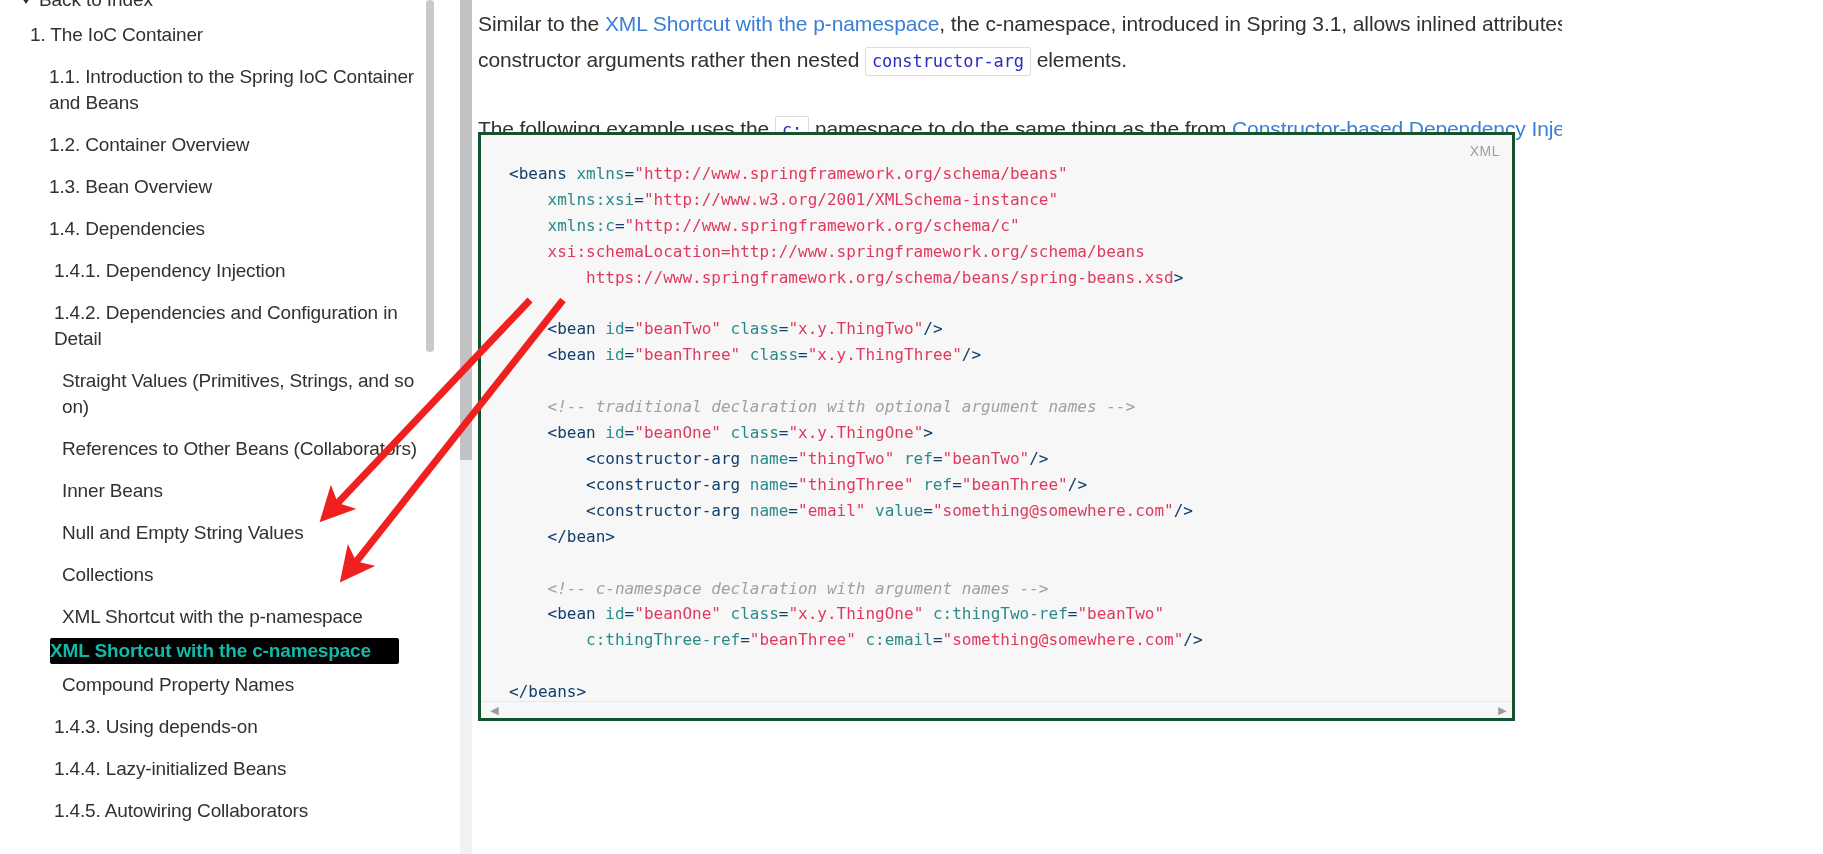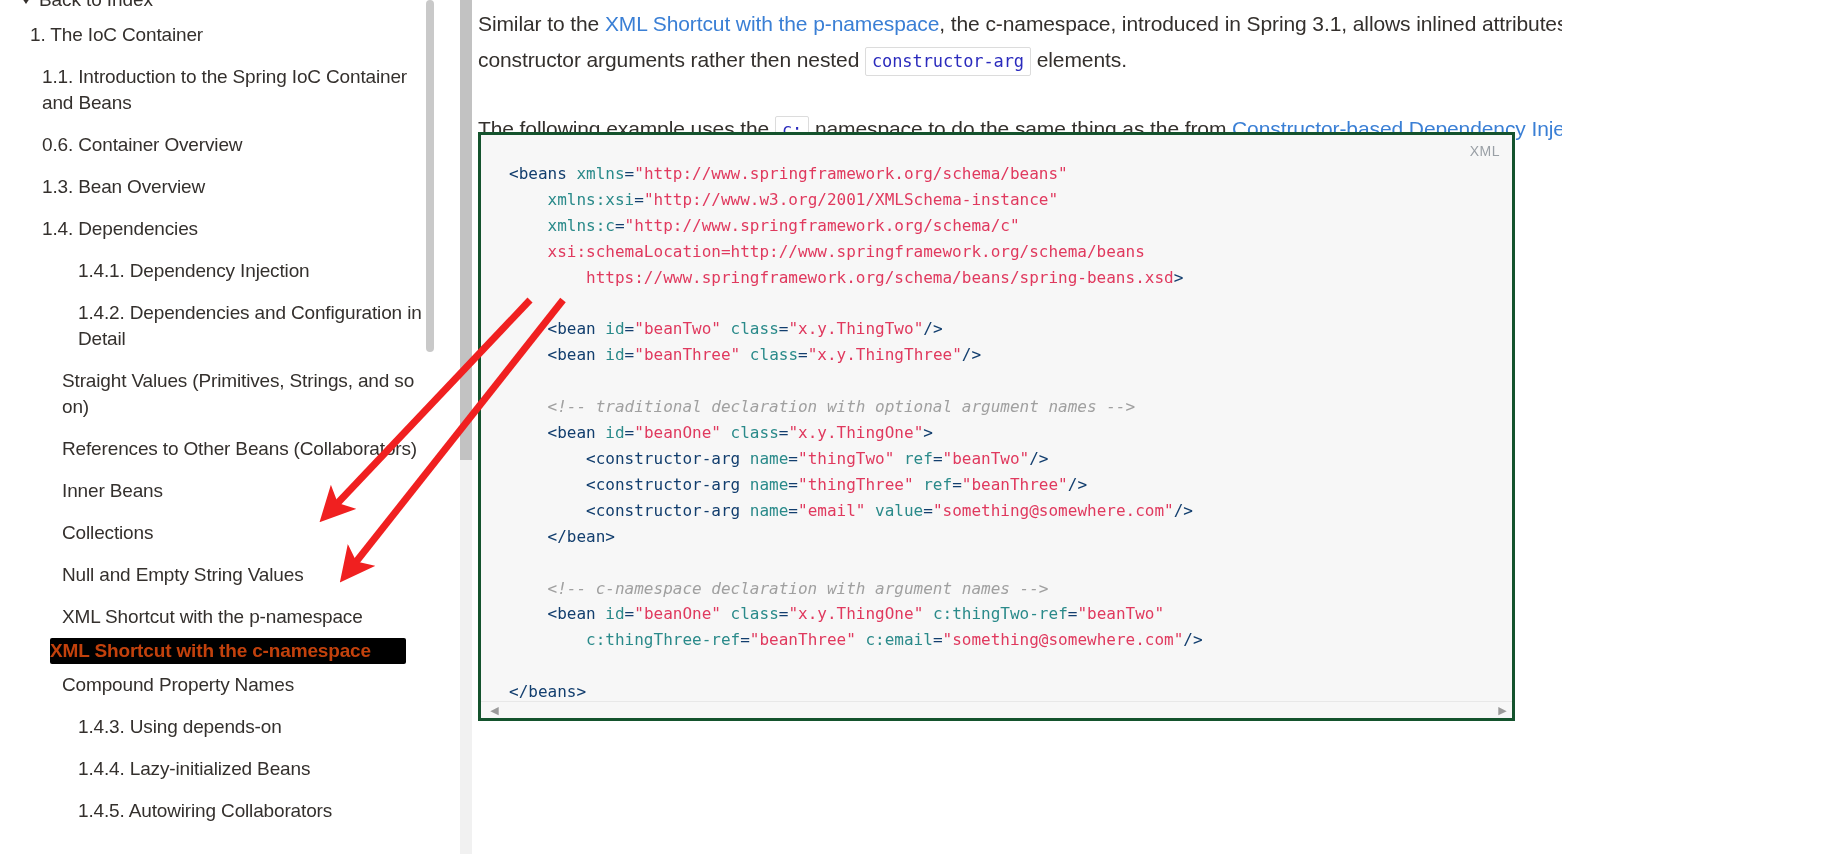--- a/index.html
+++ b/index.html
@@ -52,30 +52,30 @@
   .nav-list { list-style: none; margin: 0; padding: 0; }
   .nav-item {
     color: #34302d;
     font-size: 19px;
     line-height: 26px;
     letter-spacing: -0.15px;
     cursor: pointer;
     white-space: normal;
   }
   .lvl1 { padding: 8px 6px 8px 30px; }
-  .lvl2 { padding: 8px 6px 8px 42px; }
-  .lvl3 { padding: 8px 6px 8px 54px; margin-left: 24px; }
+  .lvl2 { padding: 8px 6px 8px 42px; margin-left: 7px; }
+  .lvl3 { padding: 8px 6px 8px 54px; }
   .lvl4 { padding: 8px 6px 8px 62px; }
   .nav-item.active {
     background: #000000;
-    color: #c2410c;
+    color: #14b8a6;
     font-weight: bold;
     display: inline-block;
     border-radius: 2px;
-    padding-right: 35px;
+    padding-right: 28px;
   }
   .nav-row-active { padding-left: 50px; }
 
   
   #sidebar-scroll-track {
     position: absolute;
     right: 6px; top: 0;
     width: 8px; height: 854px;
     background: #ffffff;
   }
@@ -212,30 +212,30 @@
     <div id="sidebar-inner">
 
       <div class="back-link">
         <span class="back-caret"></span>
         <span>Back to Index</span>
       </div>
 
       <ul class="nav-list">
         <li class="nav-item lvl1">1. The IoC Container</li>
         <li class="nav-item lvl2">1.1. Introduction to the Spring IoC Container and Beans</li>
-        <li class="nav-item lvl2">0.6. Container Overview</li>
+        <li class="nav-item lvl2">1.2. Container Overview</li>
         <li class="nav-item lvl2">1.3. Bean Overview</li>
         <li class="nav-item lvl2">1.4. Dependencies</li>
         <li class="nav-item lvl3">1.4.1. Dependency Injection</li>
         <li class="nav-item lvl3">1.4.2. Dependencies and Configuration in Detail</li>
         <li class="nav-item lvl4">Straight Values (Primitives, Strings, and so on)</li>
         <li class="nav-item lvl4">References to Other Beans (Collaborators)</li>
         <li class="nav-item lvl4">Inner Beans</li>
+        <li class="nav-item lvl4">Null and Empty String Values</li>
         <li class="nav-item lvl4">Collections</li>
-        <li class="nav-item lvl4">Null and Empty String Values</li>
         <li class="nav-item lvl4">XML Shortcut with the p-namespace</li>
         <li class="nav-row-active"><span class="nav-item active">XML Shortcut with the c-namespace</span></li>
         <li class="nav-item lvl4">Compound Property Names</li>
         <li class="nav-item lvl3">1.4.3. Using depends-on</li>
         <li class="nav-item lvl3">1.4.4. Lazy-initialized Beans</li>
         <li class="nav-item lvl3">1.4.5. Autowiring Collaborators</li>
       </ul>
     </div>
 
     <div id="sidebar-scroll-track"></div>

